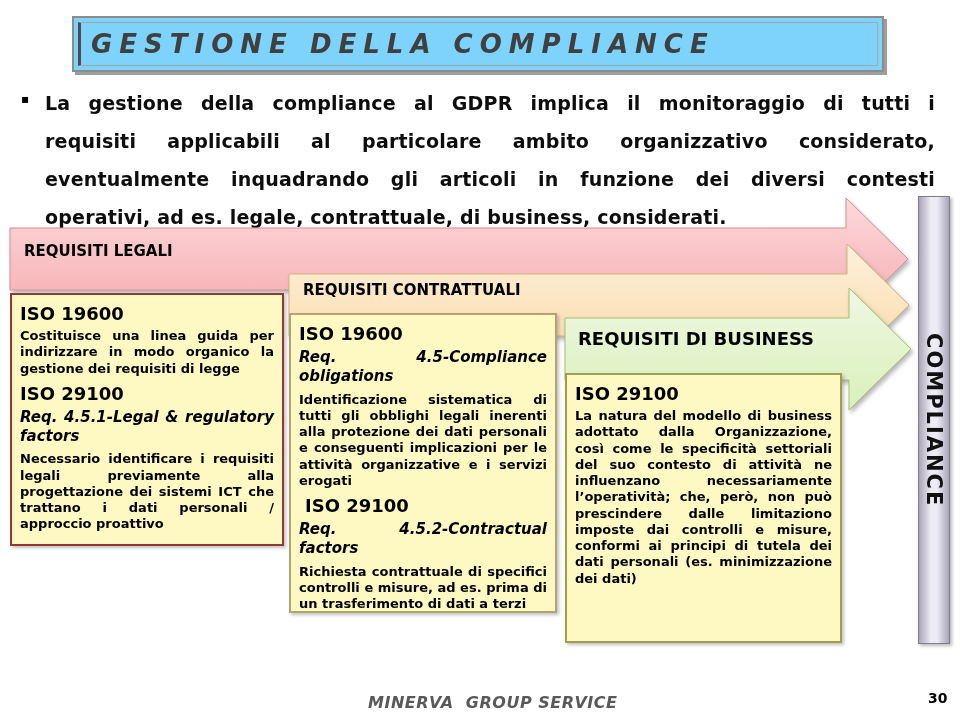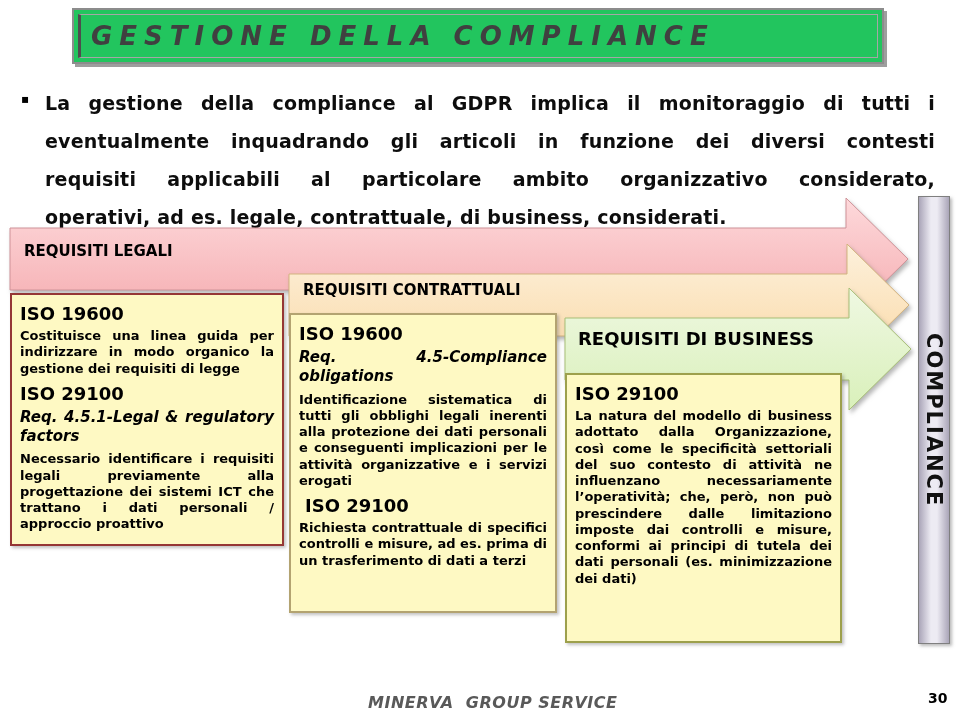--- a/index.html
+++ b/index.html
@@ -2,22 +2,22 @@
 <html><head>
 <meta charset="utf-8">
 <style>
   html,body{margin:0;padding:0;}
   body{
     width:960px;height:720px;position:relative;background:#ffffff;
     font-family:"DejaVu Sans","Liberation Sans",sans-serif;overflow:hidden;
   }
   
   .title-frame{
-    position:absolute;left:72px;top:8px;width:808px;height:52px;
-    border:2px solid #8c8c8c;background:#22c55e;
+    position:absolute;left:72px;top:16px;width:808px;height:52px;
+    border:2px solid #8c8c8c;background:#7dd3fc;
     box-shadow:3px 3px 0 #9e9e9e;
   }
   .title-inner{
     position:absolute;left:4px;top:4px;right:4px;bottom:4px;
     border:1px solid #a6a6a6;border-left:3px solid #4d4d4d;
     display:flex;align-items:center;
   }
   .title-text{
     padding-left:10px;font-size:26px;font-weight:bold;font-style:italic;
     letter-spacing:7px;color:#404040;white-space:nowrap;
@@ -83,22 +83,22 @@
 
 <div class="title-frame">
   <div class="title-inner">
     <div class="title-text">GESTIONE DELLA COMPLIANCE</div>
   </div>
 </div>
 
 <div class="bullet-marker">▪</div>
 <div class="bullet-lines">
   <div class="bullet-line">La gestione della compliance al GDPR implica il monitoraggio di tutti i</div>
+  <div class="bullet-line">requisiti applicabili al particolare ambito organizzativo considerato,</div>
   <div class="bullet-line">eventualmente inquadrando gli articoli in funzione dei diversi contesti</div>
-  <div class="bullet-line">requisiti applicabili al particolare ambito organizzativo considerato,</div>
   <div class="bullet-line last">operativi, ad es. legale, contrattuale, di business, considerati.</div>
 </div>
 
 <svg class="arrow" width="960" height="720">
   <defs>
     <linearGradient id="gradPink" x1="0" y1="0" x2="0" y2="1">
       <stop offset="0" stop-color="#fdd9db"></stop>
         <stop offset="1" stop-color="#f5abaf"></stop>
     </linearGradient>
   </defs>
@@ -135,20 +135,21 @@
   <div class="iso-h">ISO 29100</div>
   <div class="iso-ref">Req. 4.5.1-Legal &amp; regulatory factors</div>
   <div class="iso-body">Necessario identificare i requisiti legali previamente alla progettazione dei sistemi ICT che trattano i dati personali / approccio proattivo</div>
 </div>
 
 <div class="iso-box box-contrattuali">
   <div class="iso-h">ISO 19600</div>
   <div class="iso-ref">Req. 4.5-Compliance obligations</div>
   <div class="iso-body">Identificazione sistematica di tutti gli obblighi legali inerenti alla protezione dei dati personali e conseguenti implicazioni per le attività organizzative e i servizi erogati</div>
   <div class="iso-h indent">ISO 29100</div>
+  <div class="iso-ref">Req. 4.5.2-Contractual factors</div>
   <div class="iso-body">Richiesta contrattuale di specifici controlli e misure, ad es. prima di un trasferimento di dati a terzi</div>
 </div>
 
 <div class="iso-box box-business">
   <div class="iso-h">ISO 29100</div>
   <div class="iso-body">La natura del modello di business adottato dalla Organizzazione, così come le specificità settoriali del suo contesto di attività ne influenzano necessariamente l’operatività; che, però, non può prescindere dalle limitaziono imposte dai controlli e misure, conformi ai principi di tutela dei dati personali (es. minimizzazione dei dati)</div>
 </div>
 
 <div class="compliance-bar">
   <div class="compliance-label">COMPLIANCE</div>

